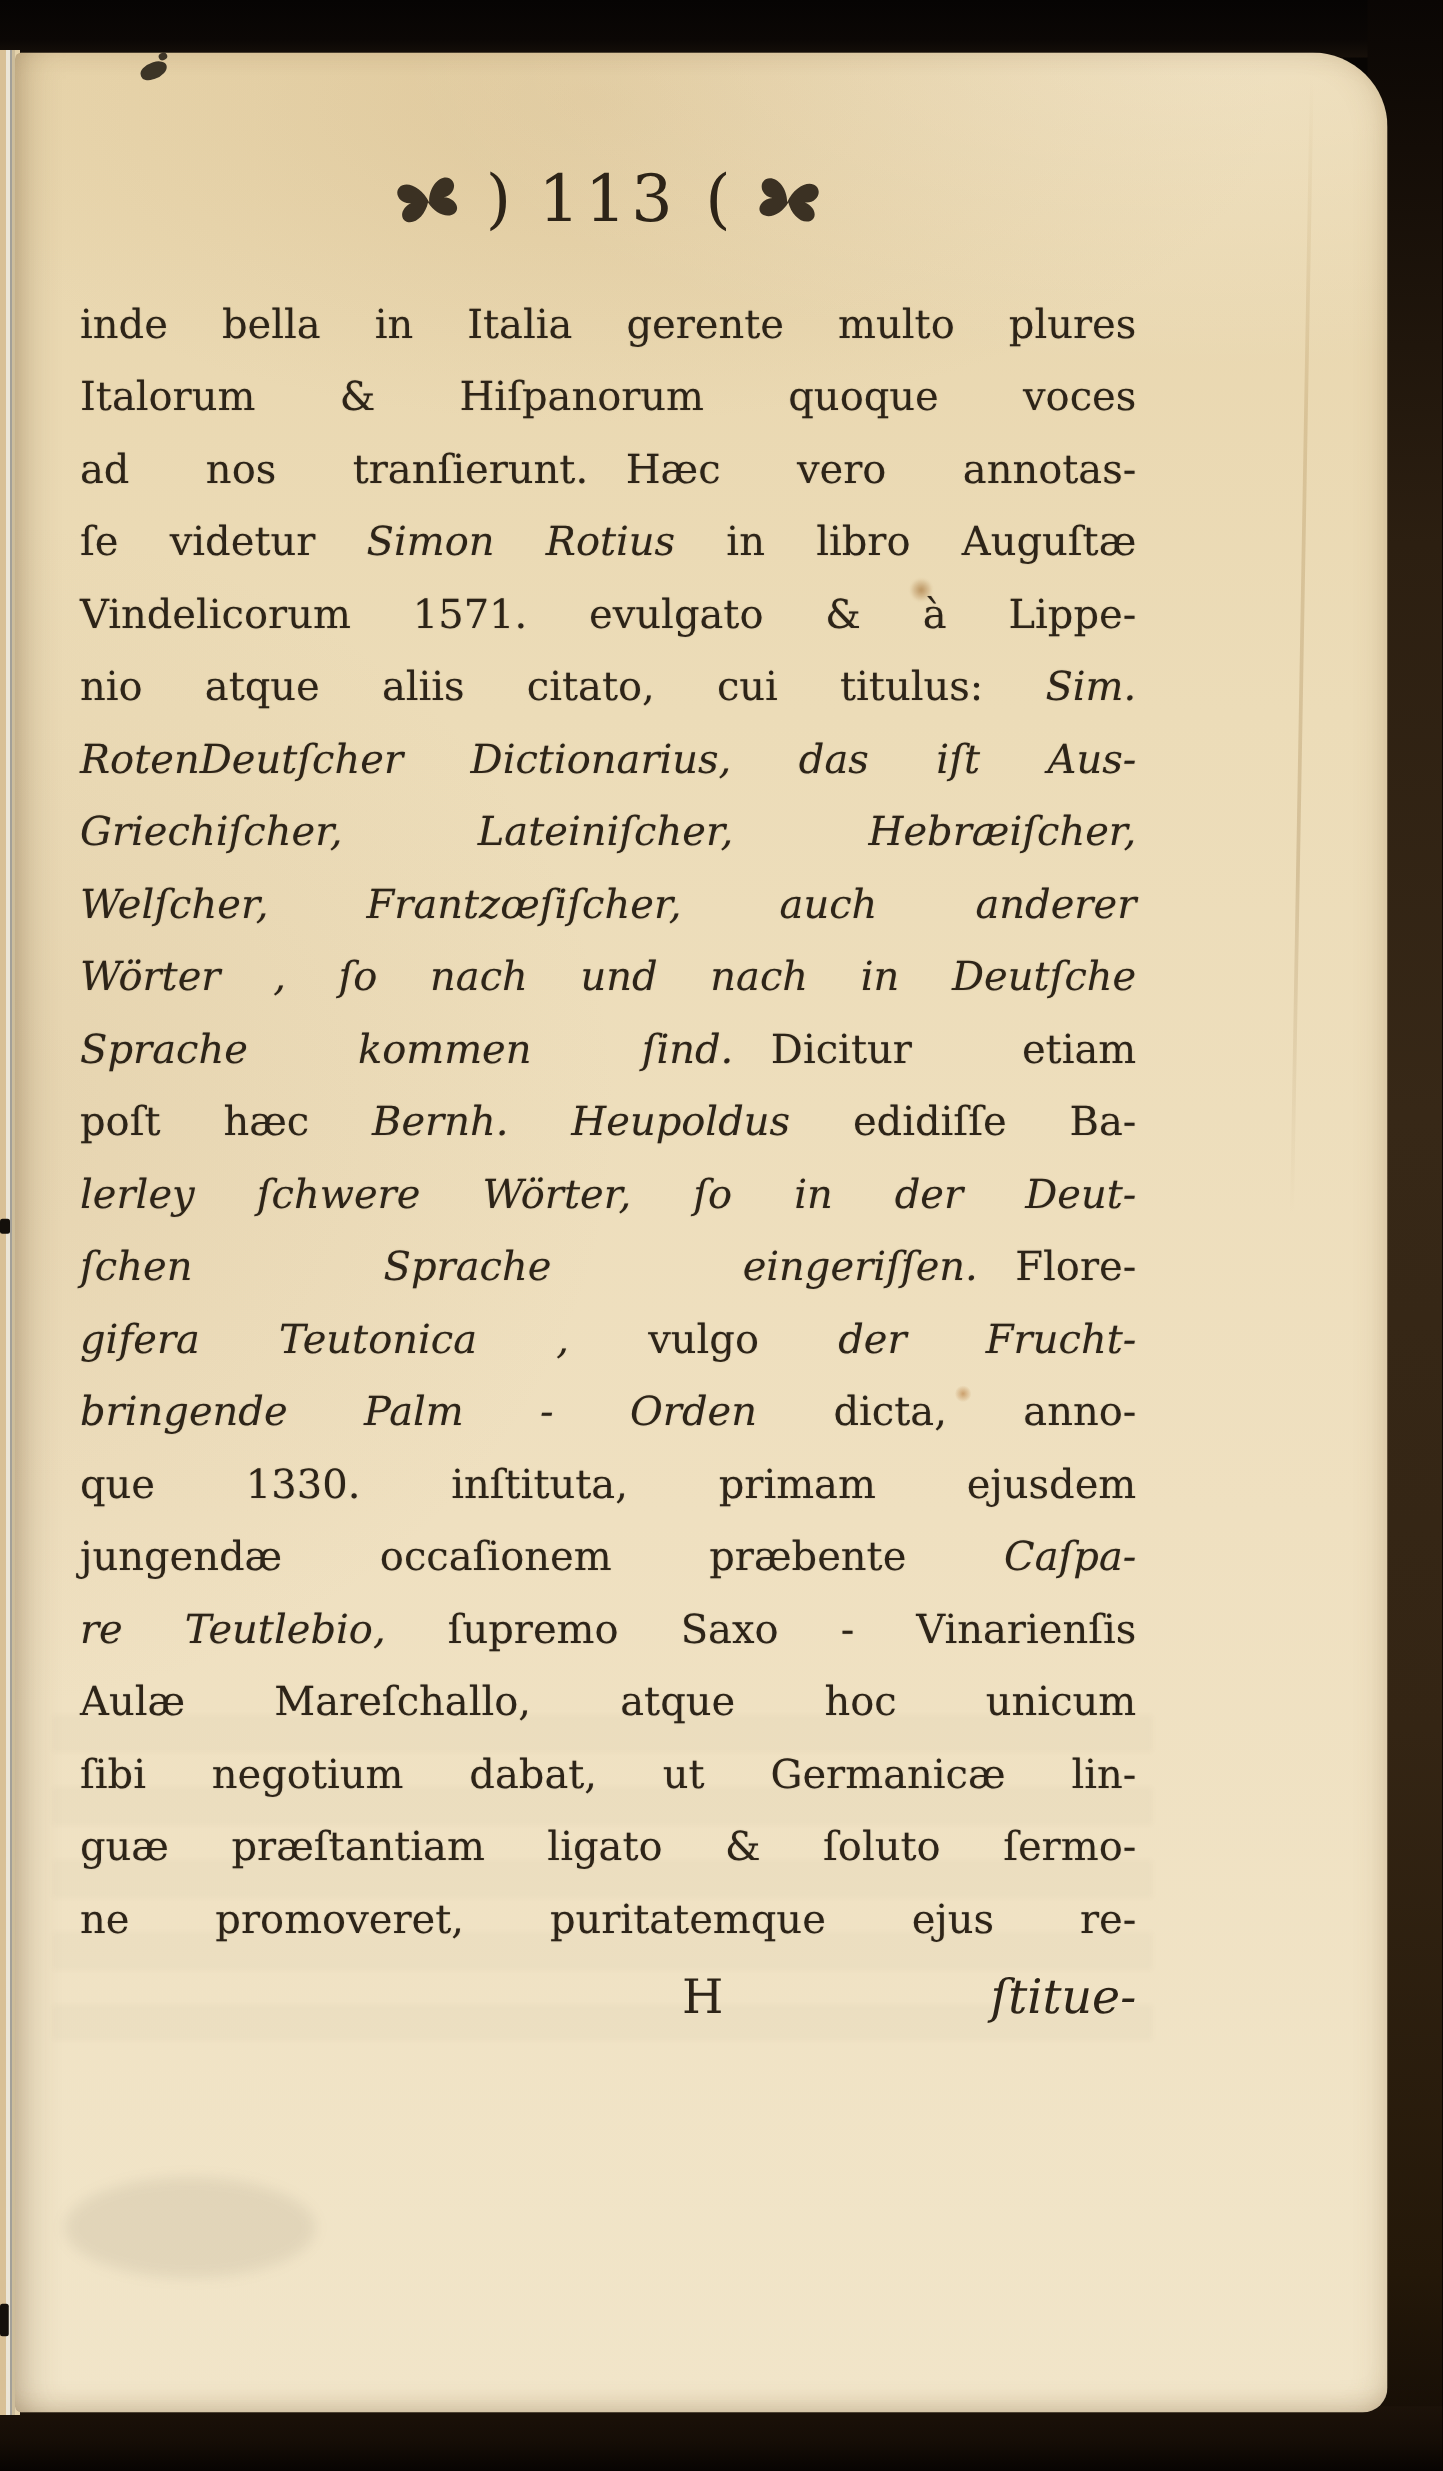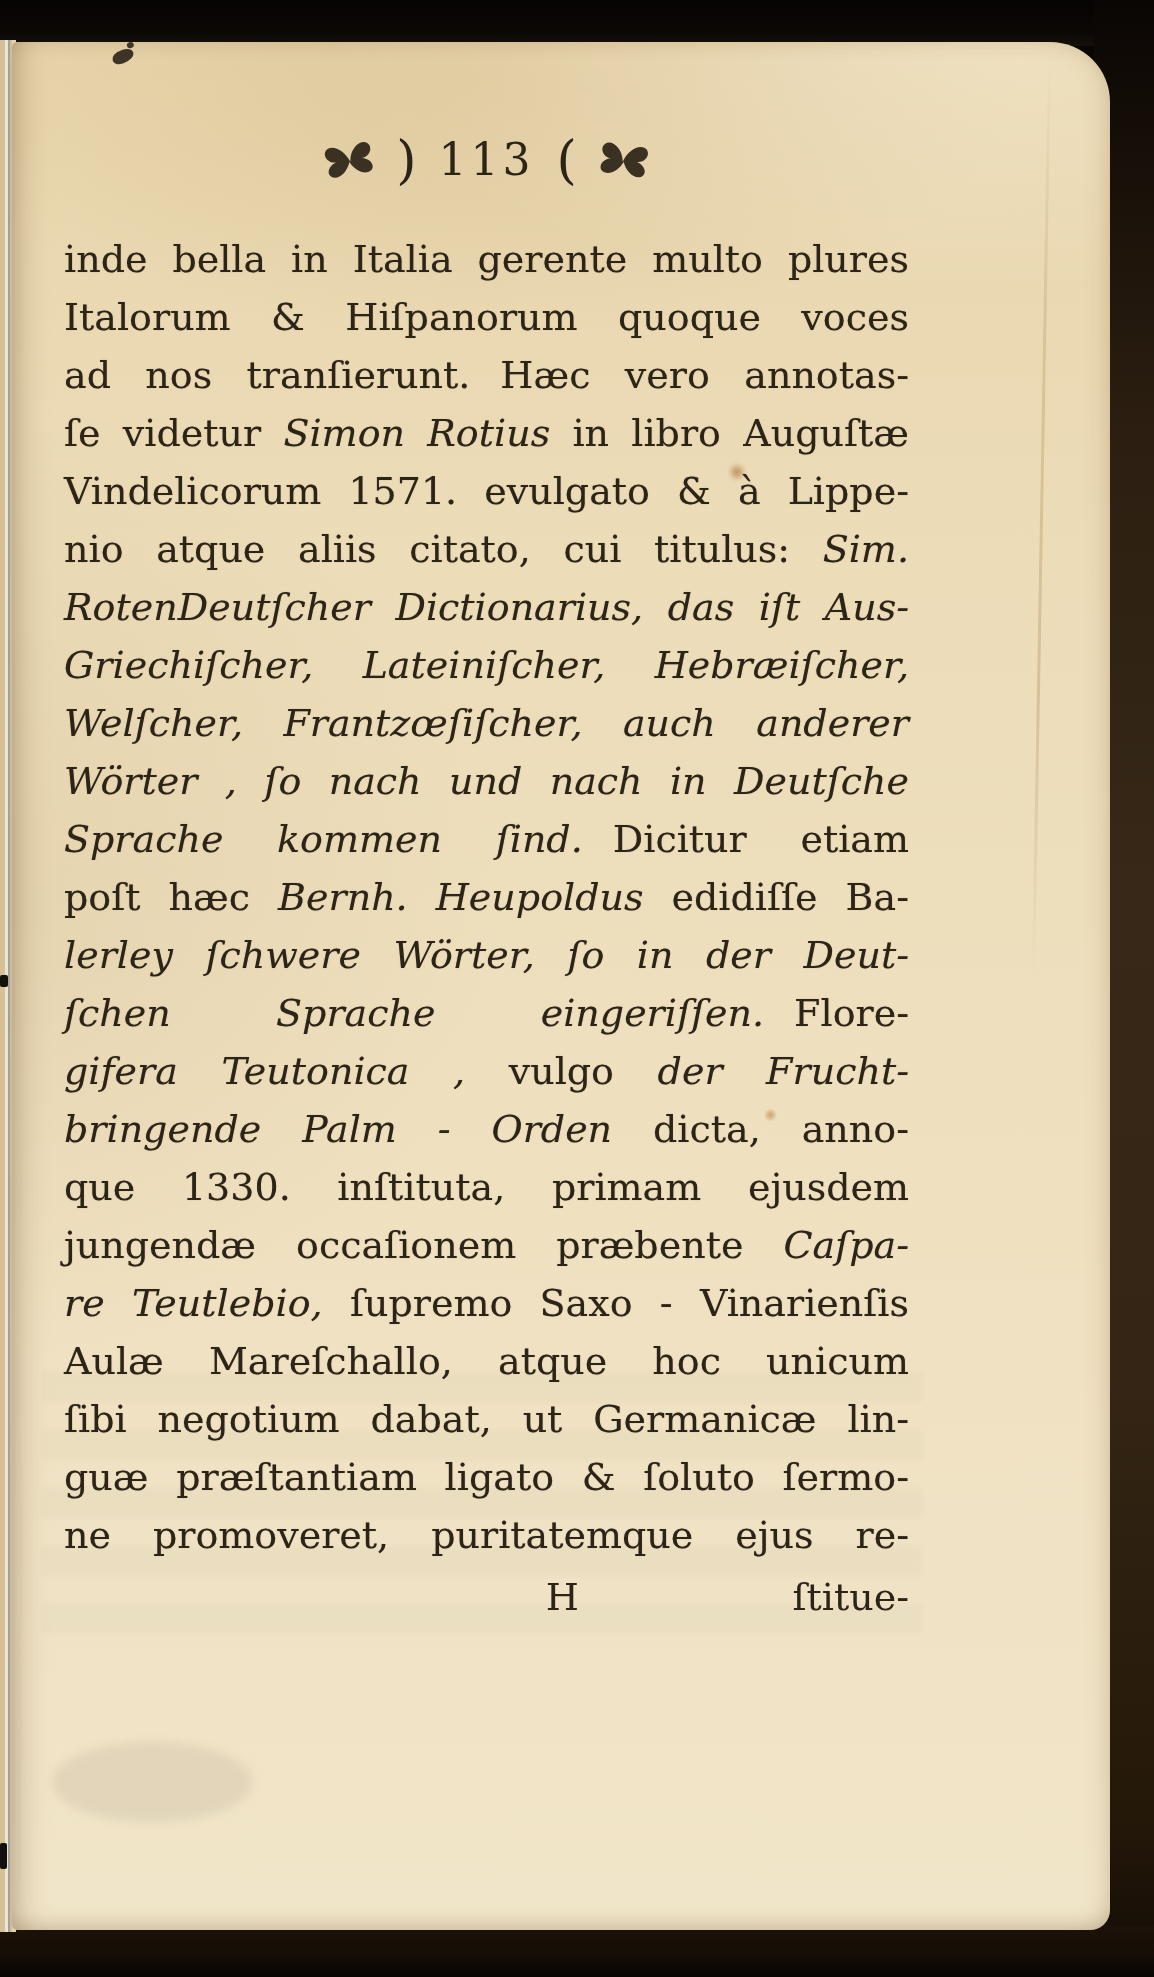--- a/index.html
+++ b/index.html
@@ -27,32 +27,32 @@
       box-shadow: inset 20px 0 34px -20px rgba(92,62,30,.45),
                   inset -12px 0 28px -14px rgba(128,95,52,.30),
                   inset 0 -14px 26px -16px rgba(120,90,50,.30);}
   .content{position:absolute;left:52px;top:86px;width:845px;color:#2d2418;}
   
   .ornament-row{display:flex;justify-content:center;align-items:center;gap:18px;height:64px;}
   .fleuron{width:56px;height:42px;fill:#2d2418;opacity:.92;}
   .fleuron-left{transform:rotate(-10deg);}
   .fleuron-right{transform:scaleX(-1) rotate(-8deg);}
   .bracket{font-size:52px;line-height:60px;font-weight:400;}
-  .pagenum{font-size:44px;line-height:60px;letter-spacing:4px;padding:0 4px;}
+  .pagenum{font-size:52px;line-height:60px;letter-spacing:4px;padding:0 4px;}
   
   .lines{margin-top:38px;}
-  .line{font-size:38px;line-height:58px;height:58px;text-align:justify;text-align-last:justify;
+  .line{font-size:32px;line-height:58px;height:58px;text-align:justify;text-align-last:justify;
         word-spacing:2px;white-space:nowrap;
         text-shadow:0 0 1px rgba(45,36,24,.35);}
   .line .it{font-style:italic;}
   .line .gap{display:inline-block;width:30px;}
   
   .sig-row{position:relative;height:58px;margin-top:4px;font-size:38px;line-height:58px;}
   .sig-letter{position:absolute;left:57%;}
-  .catchword{position:absolute;right:0;}
+  .catchword{position:absolute;right:0;font-style:italic;}
   
   .ink-speck{position:absolute;left:100px;top:8px;width:22px;height:13px;background:#1f1911;
       border-radius:55% 45% 60% 40%;transform:rotate(-18deg);opacity:.85;}
   .ink-speck:after{content:"";position:absolute;left:18px;top:-5px;width:7px;height:6px;
       background:#241d13;border-radius:50%;}
   .stain-1{position:absolute;left:716px;top:420px;width:18px;height:20px;border-radius:50%;
       background:radial-gradient(circle,rgba(146,88,24,.55),rgba(146,88,24,0) 70%);filter:blur(1px);}
   .stain-2{position:absolute;left:752px;top:1066px;width:13px;height:14px;border-radius:50%;
       background:radial-gradient(circle,rgba(168,98,28,.5),rgba(168,98,28,0) 70%);filter:blur(.5px);}
   .crease{position:absolute;left:1028px;top:20px;width:3px;height:910px;

